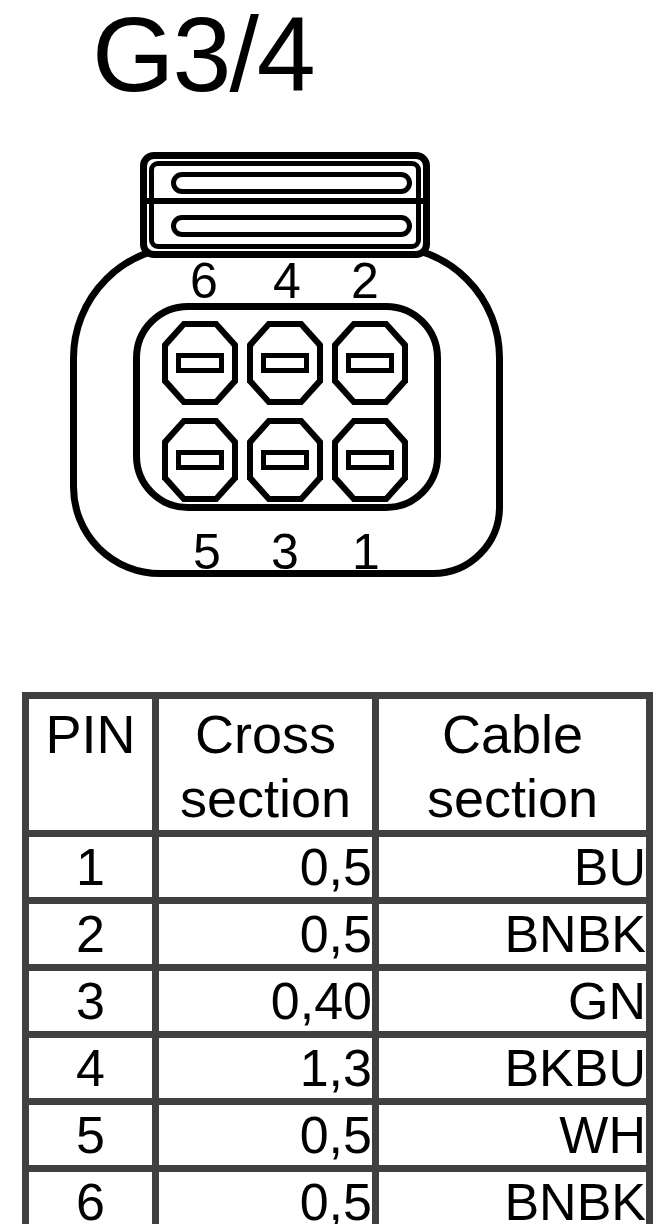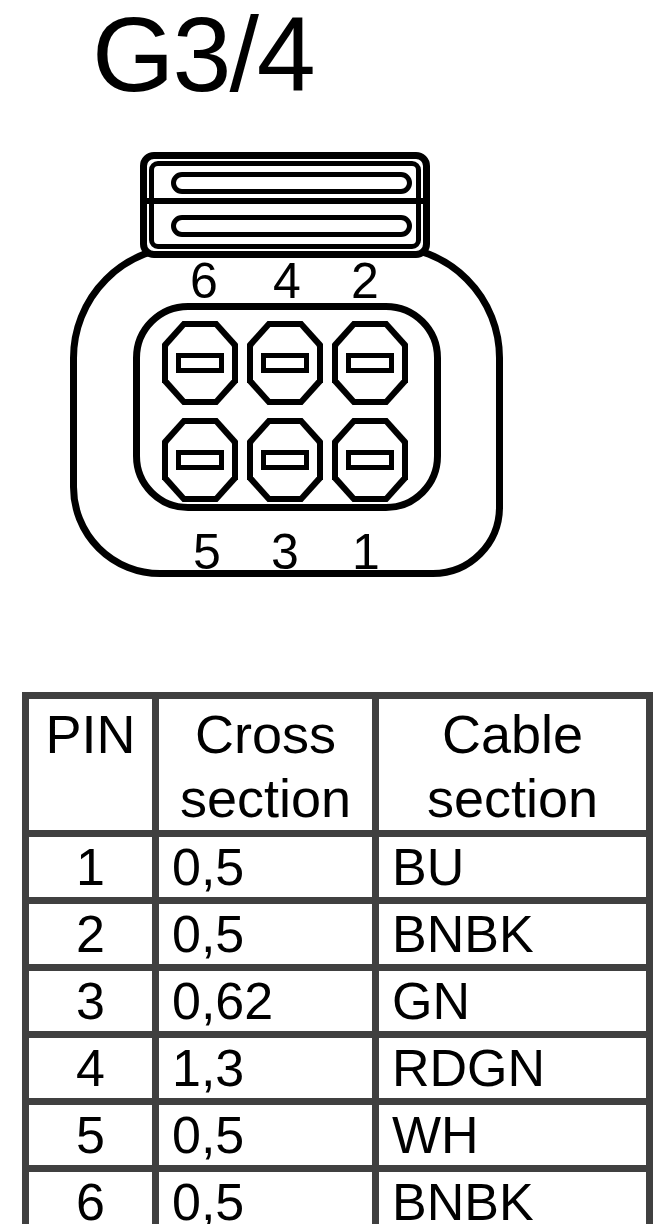--- a/index.html
+++ b/index.html
@@ -119,21 +119,21 @@
     line-height: 1.18;
     padding-top: 4px;
   }
   #pintable td {
     height: 62px;
     font-size: 52px;
     line-height: 60px;
     white-space: nowrap;
   }
   td.c-pin  { text-align: center; }
-  td.c-val  { text-align: left; padding-left: 13px; }
+  td.c-val  { text-align: right; padding-left: 13px; }
 </style>
 </head>
 <body>
 
 <div id="title" class="abs">G3/4</div>
 
 <div id="connector" class="abs">
   <div id="conn-body" class="abs"></div>
 
   <div id="latch" class="abs">
@@ -203,27 +203,27 @@
       <td class="c-val">0,5</td>
       <td class="c-val">BU</td>
     </tr>
     <tr>
       <td class="c-pin">2</td>
       <td class="c-val">0,5</td>
       <td class="c-val">BNBK</td>
     </tr>
     <tr>
       <td class="c-pin">3</td>
-      <td class="c-val">0,62</td>
+      <td class="c-val">0,40</td>
       <td class="c-val">GN</td>
     </tr>
     <tr>
       <td class="c-pin">4</td>
       <td class="c-val">1,3</td>
-      <td class="c-val">RDGN</td>
+      <td class="c-val">BKBU</td>
     </tr>
     <tr>
       <td class="c-pin">5</td>
       <td class="c-val">0,5</td>
       <td class="c-val">WH</td>
     </tr>
     <tr>
       <td class="c-pin">6</td>
       <td class="c-val">0,5</td>
       <td class="c-val">BNBK</td>

